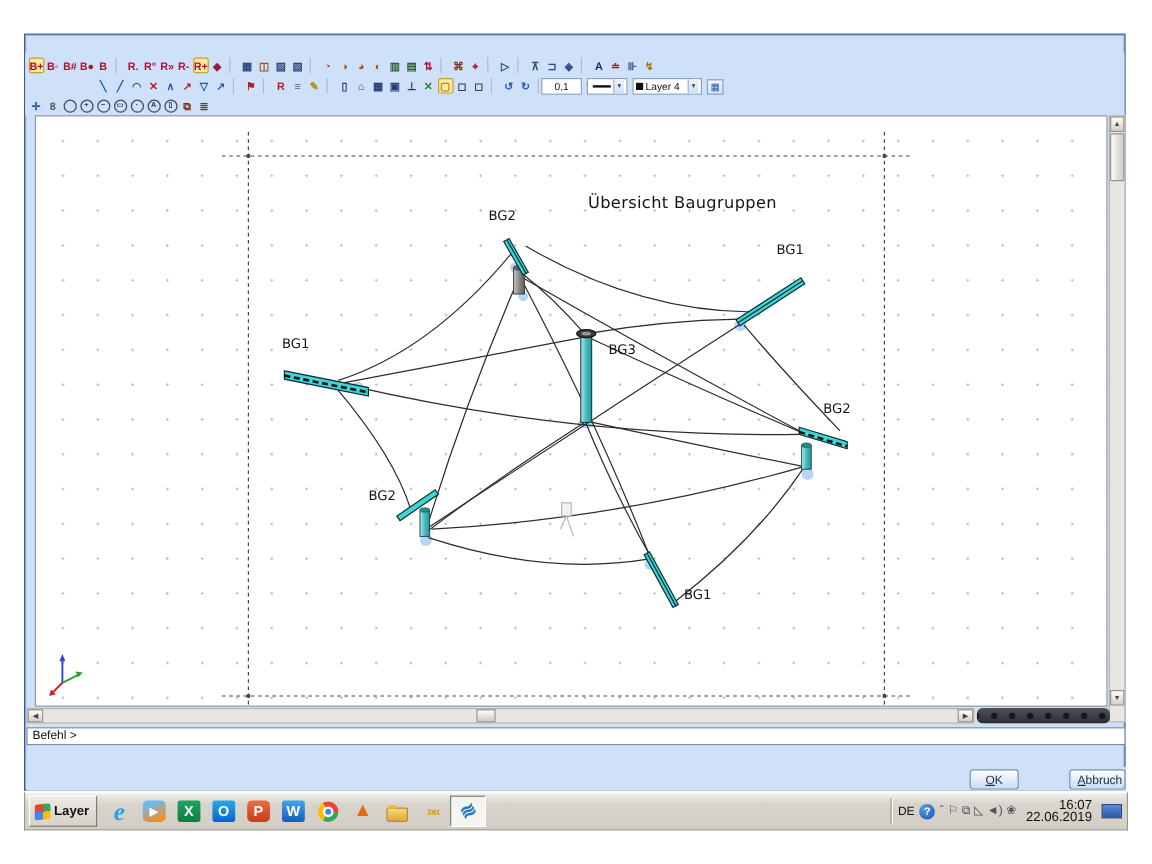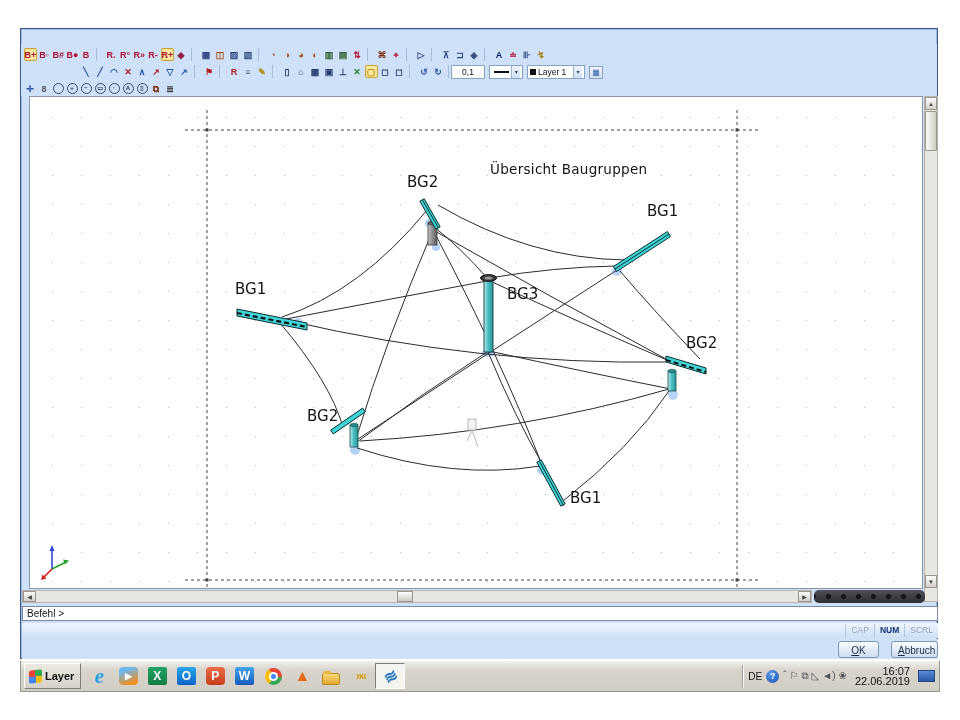--- a/index.html
+++ b/index.html
@@ -45,21 +45,21 @@
   .swatch-sq{width:6px;height:6px;background:#111;margin-right:2px;}
   .tb-end-icon{width:14px;height:13px;background:linear-gradient(#f2f6fc,#d2e0f2);border:1px solid #8aa2c4;
     font-size:8px;line-height:12px;text-align:center;color:#2858a8;margin-left:2px;}
 
   
   .canvas{position:absolute;left:8px;top:67px;width:894px;height:493px;background:#ffffff;
     border:1px solid #8894a8;
     background-image:radial-gradient(circle,#b6b6b6 0.8px,transparent 1px);
     background-size:29px 29px;background-position:8px 6px;}
   .canvas svg{position:absolute;left:0;top:0;}
-  .cad-label{position:absolute;font-family:"DejaVu Sans",sans-serif;font-size:15px;color:#141414;white-space:nowrap;}
+  .cad-label{position:absolute;font-family:"DejaVu Sans",sans-serif;font-size:11px;color:#141414;white-space:nowrap;}
   .cad-title{font-size:13.5px;letter-spacing:0.3px;}
 
   
   .vscroll{position:absolute;left:903px;top:67px;width:14px;height:506px;background:#e8e6e0;border:1px solid #b8b4ac;}
   .sbtn{position:absolute;left:0;width:12px;height:13px;background:linear-gradient(#fdfdfb,#d4d0c8);
     border:1px solid #9a968e;font-size:6px;text-align:center;line-height:12px;color:#444;}
   .sbtn.up{top:0;} .sbtn.up::before{content:"▲";}
   .sbtn.down{bottom:13px;} .sbtn.down::before{content:"▼";}
   .vthumb{position:absolute;left:0;top:14px;width:12px;height:40px;background:linear-gradient(90deg,#fdfdfb,#cfccc4);
     border:1px solid #9a968e;border-radius:1px;}
@@ -79,21 +79,21 @@
   .cmdline{position:absolute;left:1px;top:577px;width:916px;height:15px;background:#ffffff;
     border:1px solid #7a8aa4;font-size:10px;color:#111;padding:4px 4px;font-family:"Liberation Sans",sans-serif;}
   .statusstrip{position:absolute;left:1px;top:594px;width:916px;height:15px;
     background:linear-gradient(180deg,#f0f6fd,#cddff4);display:flex;align-items:center;justify-content:flex-end;}
   .statlight{font-size:8.5px;padding:0 5px;border-left:1px solid #b4c6dc;color:#98a4b4;line-height:13px;}
   .statlight.on{color:#12327c;font-weight:bold;}
   .btnrow{position:absolute;left:1px;top:610px;width:916px;height:20px;background:#cfe1f8;}
   .dlgbtn{position:absolute;top:2px;height:17px;background:linear-gradient(180deg,#fdfeff,#e2ecf8 50%,#cfdcef);
     border:1px solid #7a96b8;border-radius:3px;font-size:10px;color:#1c2c48;text-align:center;line-height:15px;}
   .dlgbtn .u{text-decoration:underline;}
-  .btn-ok{left:816px;width:41px;}
+  .btn-ok{left:786px;width:41px;}
   .btn-cancel{left:869px;width:47px;}
 
   
   .taskbar{position:absolute;left:20px;top:660px;width:920px;height:32px;
     background:linear-gradient(180deg,#f2f1ed,#d8d4cc 30%,#d2cec6);border:1px solid #9a968e;border-top:1px solid #ffffff;
     display:flex;align-items:center;}
   .startbtn{margin-left:3px;height:26px;padding:0 6px 0 4px;display:flex;align-items:center;gap:3px;
     background:linear-gradient(#ece9e2,#d6d2ca);border:1px solid;border-color:#fff #807c74 #807c74 #fff;
     font-size:11px;font-weight:bold;color:#111;flex:0 0 auto;}
   .startflag{width:13px;height:13px;border-radius:2px;transform:skewY(-6deg);
@@ -218,21 +218,21 @@
     <div class="tbrow tbrow2" style="left:428px;top:19px;align-items:flex-end;">
       <span class="combo" style="width:34px;justify-content:center;">
         <span>0,1</span>
       </span>
       <span class="combo" style="width:34px;">
         <span class="swatch-line"></span>
         <span class="arr">▾</span>
       </span>
       <span class="combo" style="width:58px;">
         <span class="swatch-sq"></span>
-        <span>Layer 1</span>
+        <span>Layer 4</span>
         <span class="arr">▾</span>
       </span>
       <span class="tb-end-icon">▦</span>
     </div>
     <div class="tbrow tbrow3">
 
     <span class="tbi" style="color: rgb(40, 88, 168);">✛</span>
         <span class="tbi" style="color: rgb(85, 85, 85);">8</span>
         <span class="tbi mag"></span>
         <span class="tbi mag">+</span>
@@ -383,25 +383,20 @@
     <span class="sbtn down"></span>
   </div>
   <div class="hscroll">
     <span class="hbtn left"></span>
     <span class="hthumb"></span>
     <span class="hbtn right"></span>
   </div>
   <div class="dockhandle"></div>
 
   <input class="cmdline" value="Befehl &gt;" style="">
-  <div class="statusstrip">
-    <span class="statlight">CAP</span>
-    <span class="statlight on">NUM</span>
-    <span class="statlight">SCRL</span>
-  </div>
   <div class="btnrow">
     <button class="dlgbtn btn-ok"><span class="u">O</span><span>K</span></button>
     <button class="dlgbtn btn-cancel"><span class="u">A</span><span>bbruch</span></button>
   </div>
 </div>
 
 <div class="taskbar">
   <button class="startbtn">
     <span class="startflag"></span>
     <span>Layer</span>

